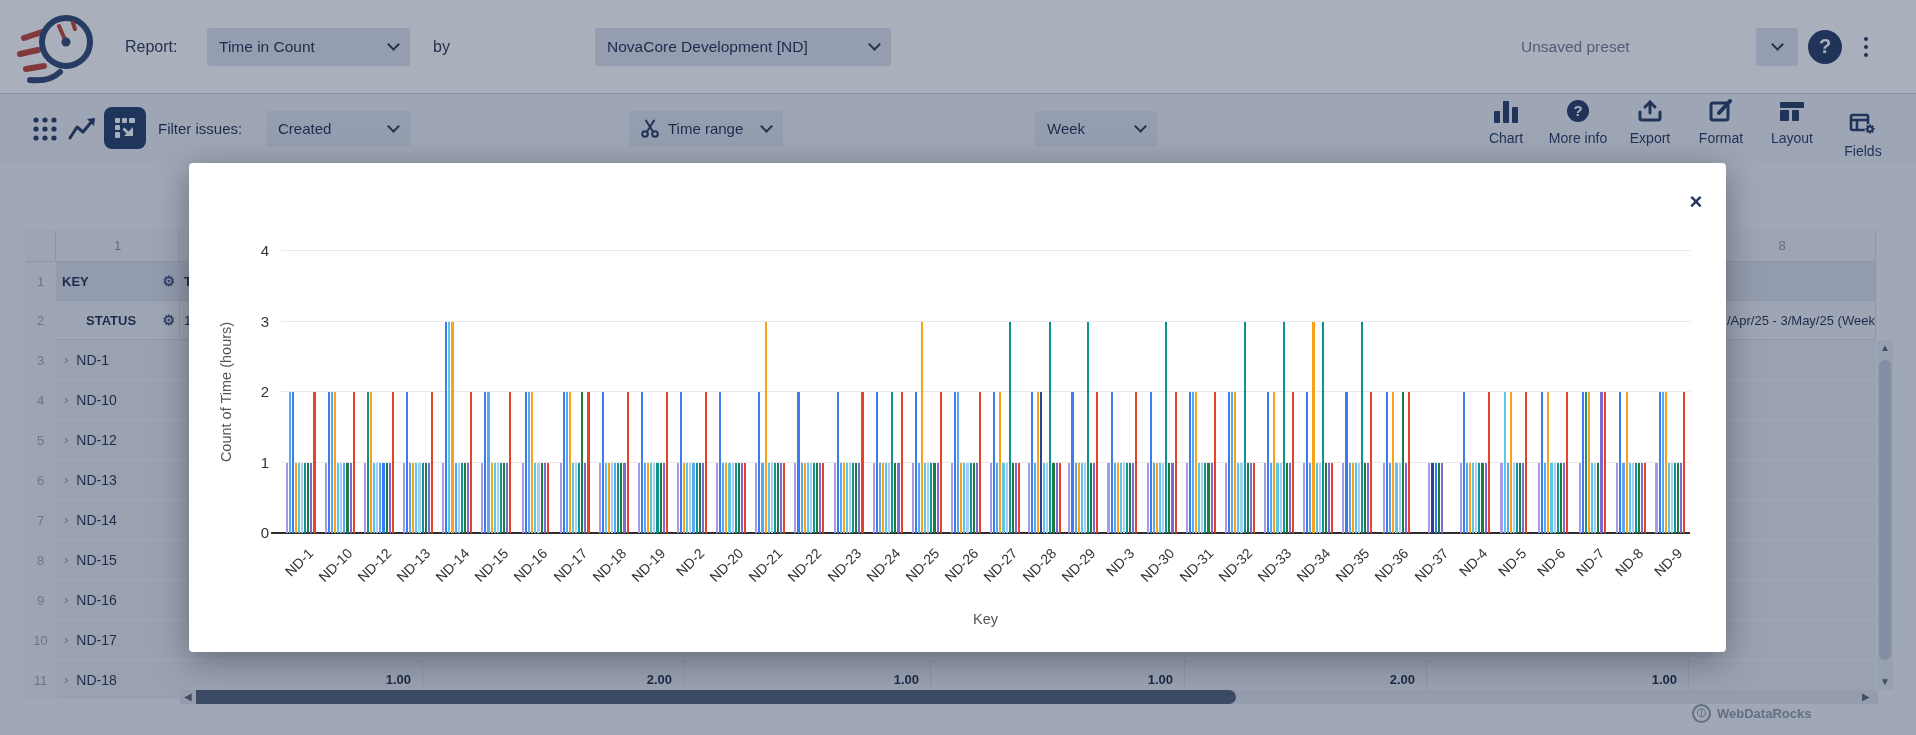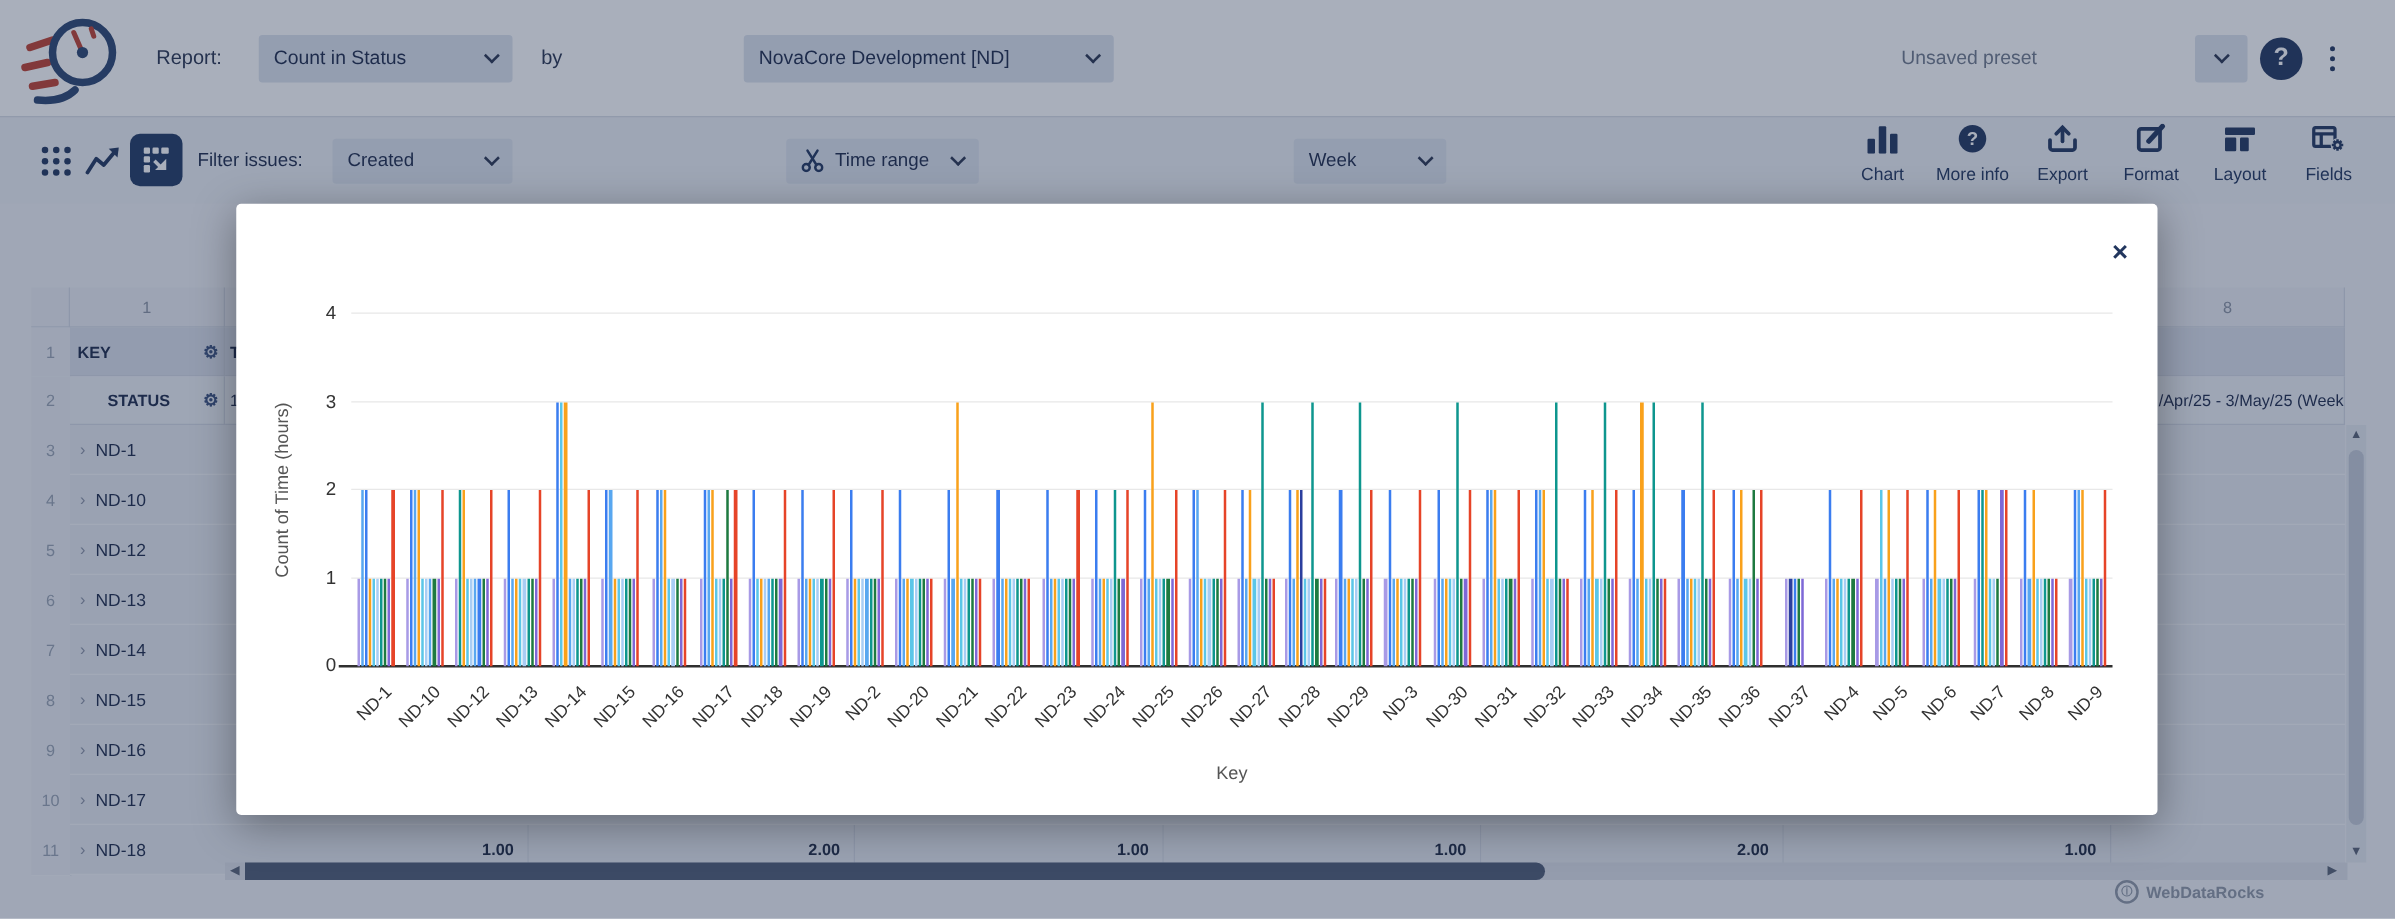--- a/index.html
+++ b/index.html
@@ -79,21 +79,21 @@
         <line x1="50" y1="34" x2="43" y2="18" stroke="#c0402f" stroke-width="4"></line>
         <line x1="57" y1="15" x2="59" y2="21" stroke="#c0402f" stroke-width="4"></line>
         <circle cx="50" cy="34" r="4.5" fill="#2b4570"></circle>
       </g>
     </svg>
     <div class="hrow" style="left:125px">
         <span class="hlabel">Report:</span>
       </div>
     <div class="hrow" style="left:207px">
         <div class="sel" style="width:203px">
-          <span>Count in Status</span>
+          <span>Time in Count</span>
           <span class="chev"></span>
         </div>
       </div>
     <div class="hrow" style="left:433px">
         <span class="hlabel">by</span>
       </div>
     <div class="hrow" style="left:595px">
         <div class="sel" style="width:296px">
           <span>NovaCore Development [ND]</span>
           <span class="chev"></span>
@@ -219,21 +219,21 @@
         <div class="rbtn" style="left: 1759px;">
           <span><svg width="26" height="24" viewBox="0 0 26 24">
               <g fill="#22365e">
                 <rect x="1" y="3" width="24" height="6" rx="1"></rect>
                 <rect x="1" y="11" width="9" height="11" rx="1"></rect>
                 <rect x="13" y="11" width="7" height="11" rx="1"></rect>
               </g>
             </svg></span>
           <span class="rlab">Layout</span>
         </div>
-        <div class="rbtn" style="left: 1830px;">
+        <div class="rbtn" style="left: 1830px; justify-content: flex-end;">
           <span><svg width="28" height="24" viewBox="0 0 28 24">
               <g fill="none" stroke="#22365e" stroke-width="2.6">
                 <rect x="2" y="3" width="17" height="15" rx="1.5"></rect>
                 <line x1="2" y1="8" x2="19" y2="8"></line>
                 <line x1="8" y1="8" x2="8" y2="18"></line>
               </g>
               <circle cx="21" cy="17" r="5.5" fill="#edf0f5"></circle>
               <g fill="#22365e">
                 <circle cx="21" cy="17" r="3.4"></circle>
                 <g stroke="#22365e" stroke-width="2">

